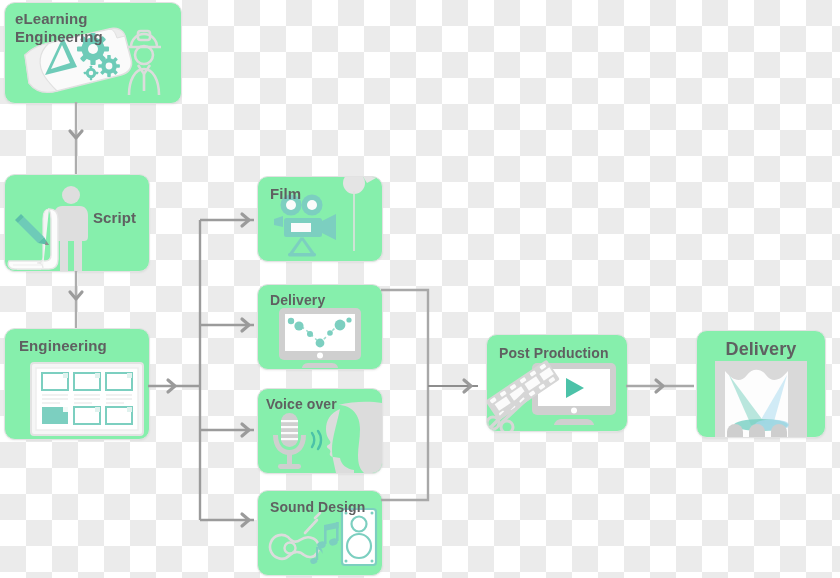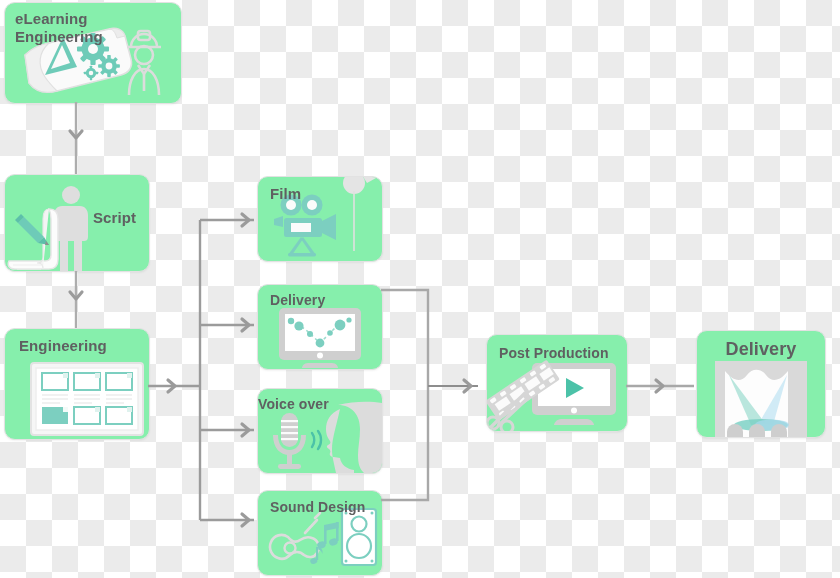--- a/index.html
+++ b/index.html
@@ -45,21 +45,21 @@
   #n-storyboard{left:4px;top:328px;width:144px;height:110px;}
   #n-storyboard .ttl{left:14px;top:8px;font-size:15px;}
 
   #n-film{left:257px;top:176px;width:124px;height:84px;}
   #n-film .ttl{left:12px;top:8px;font-size:15px;}
 
   #n-animation{left:257px;top:284px;width:124px;height:84px;}
   #n-animation .ttl{left:12px;top:7px;font-size:14px;}
 
   #n-voice{left:257px;top:388px;width:124px;height:84px;}
-  #n-voice .ttl{left:0;top:7px;font-size:14px;}
+  #n-voice .ttl{left:8px;top:7px;font-size:14px;}
 
   #n-sound{left:257px;top:490px;width:124px;height:84px;}
   #n-sound .ttl{left:12px;top:8px;font-size:14px;}
 
   #n-post{left:486px;top:334px;width:140px;height:96px;}
   #n-post .ttl{left:12px;top:10px;font-size:14px;}
 
   #n-delivery{left:696px;top:330px;width:128px;height:106px;}
   #n-delivery .ttl{left:0;right:0;top:8px;text-align:center;font-size:18px;}
 

